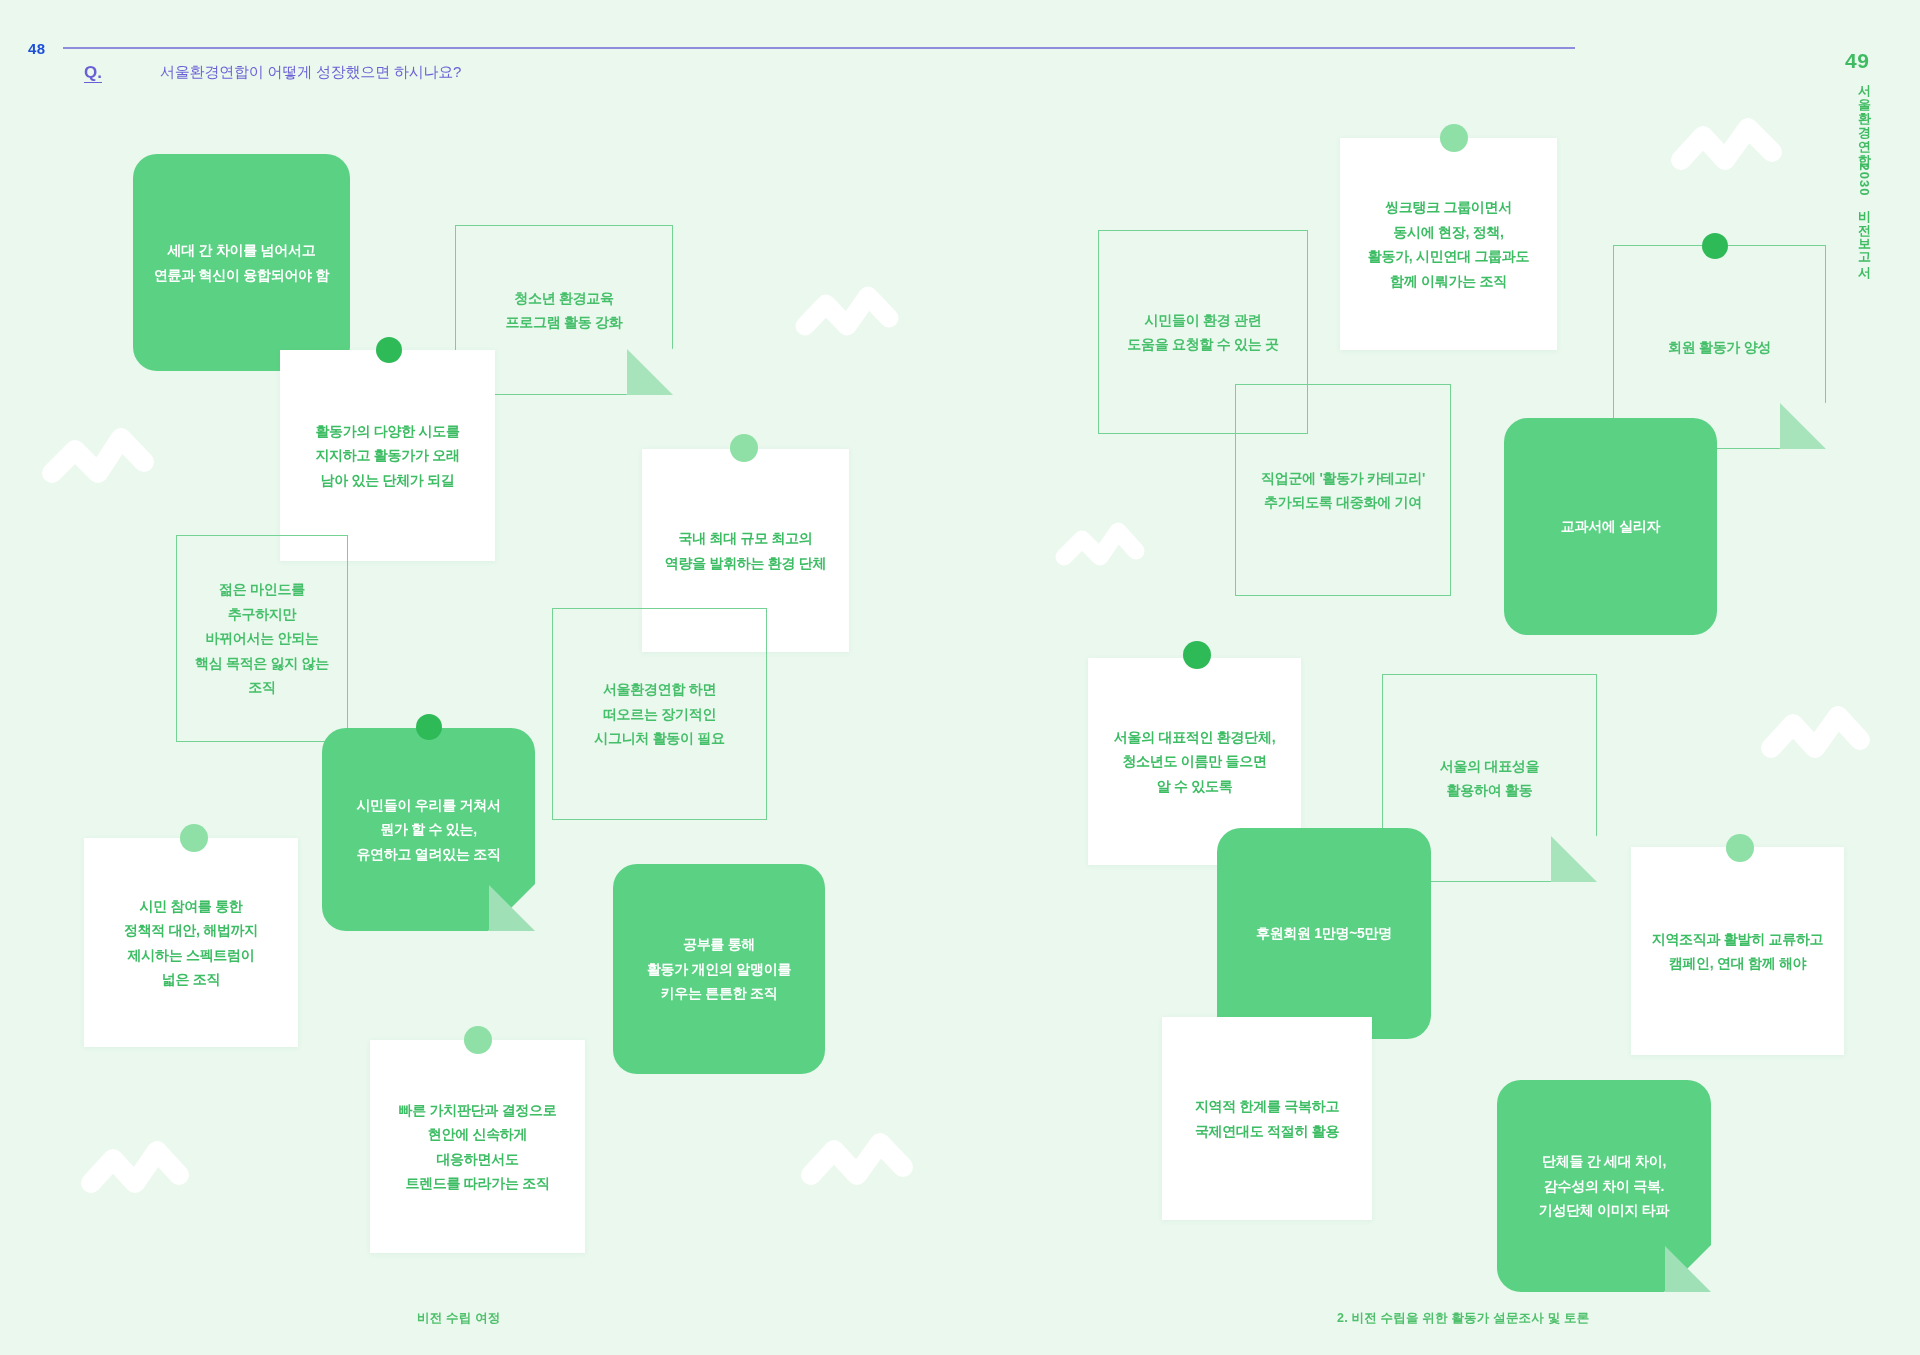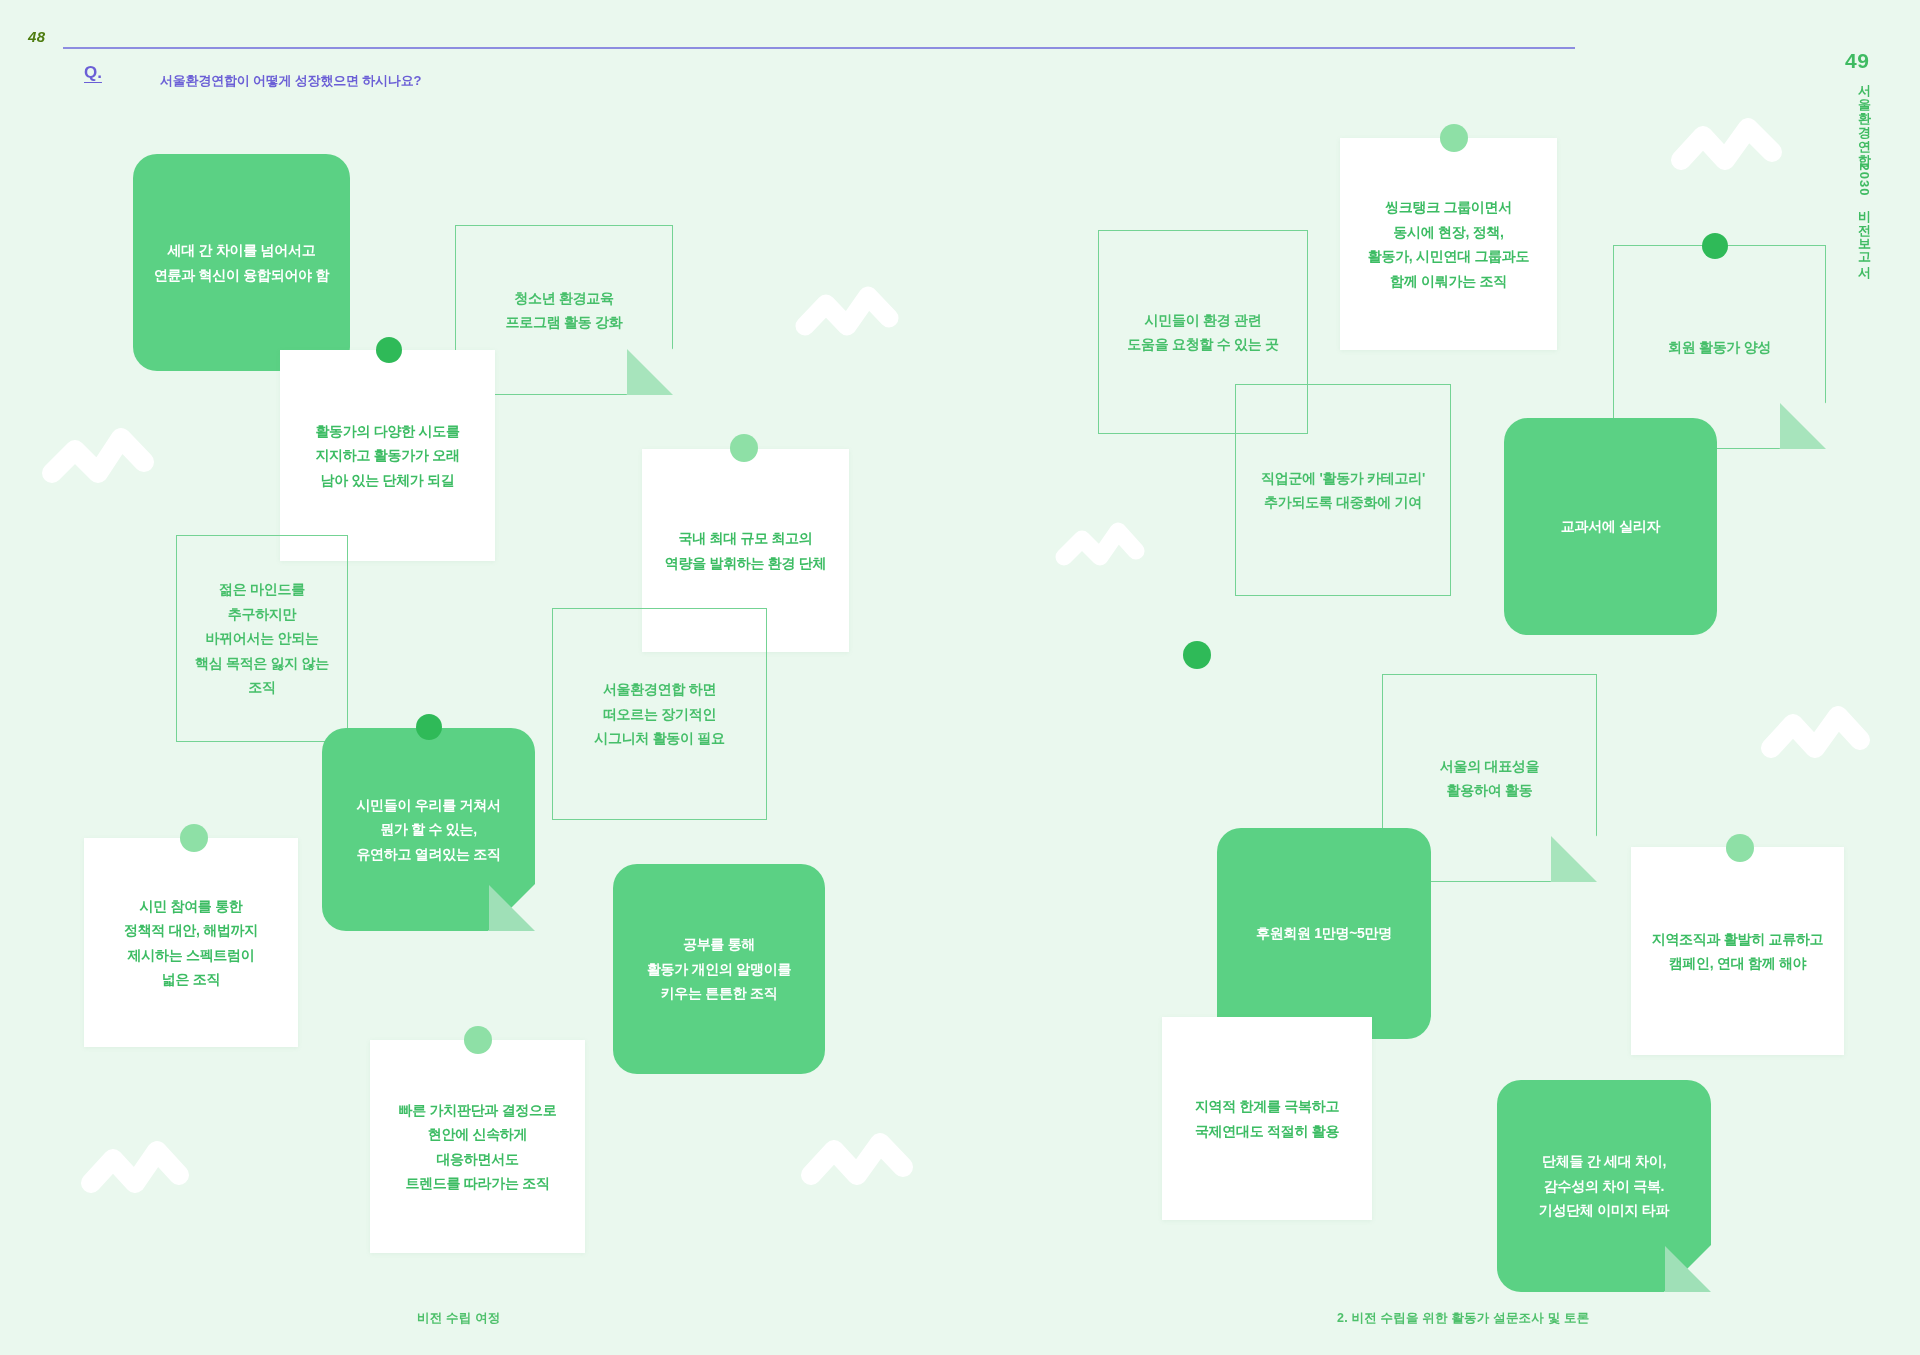--- a/index.html
+++ b/index.html
@@ -20,24 +20,23 @@
   .zig svg { display: block; }
 
   
   #rule {
     position: absolute;
     left: 63px; top: 47px;
     width: 1512px; height: 2px;
     background: #8d8de0;
   }
   #pageno-left {
-    position: absolute; left: 28px; top: 28px;
-    font-size: 15px; font-weight: 700; color: #4d7c0f;
+    position: absolute; left: 28px; top: 40px;
+    font-size: 15px; font-weight: 700; color: #1d4ed8;
     letter-spacing: .5px;
-    font-style: italic;
   }
   #pageno-right {
     position: absolute; left: 1845px; top: 49px;
     font-size: 21px; font-weight: 700; color: #3fbb62;
     letter-spacing: .5px;
   }
   #vertical-title {
     position: absolute;
     left: 1855px; top: 75px;
     font-size: 13px; font-weight: 700; color: #3fbb62;
@@ -46,22 +45,22 @@
     text-orientation: mixed;
     white-space: nowrap;
   }
   #q-mark {
     position: absolute; left: 84px; top: 63px;
     font-size: 17px; font-weight: 700; color: #6b5fd6;
     text-decoration: underline;
     text-underline-offset: 4px;
   }
   #q-text {
-    position: absolute; left: 160px; top: 72px;
-    font-size: 13px; font-weight: 700; color: #6b5fd6;
+    position: absolute; left: 160px; top: 63px;
+    font-size: 15px; font-weight: 400; color: #6b5fd6;
     letter-spacing: -0.2px;
   }
 
   
   .footer {
     position: absolute;
     font-size: 12.5px; font-weight: 700; color: #4ec06b;
     letter-spacing: .2px;
     white-space: nowrap;
   }
@@ -278,20 +277,25 @@
 
   <div class="note outline" style="left:1235px; top:384px; width:216px; height:212px;">
     <span class="txt" style="white-space:pre-line">직업군에 '활동가 카테고리'
 추가되도록 대중화에 기여</span>
   </div>
 
   <div class="note solid" style="left:1504px; top:418px; width:213px; height:217px;">
     <span class="txt" style="white-space:pre-line">교과서에 실리자</span>
   </div>
 
+  <div class="note white" style="left:1088px; top:658px; width:213px; height:207px;">
+    <span class="txt" style="white-space:pre-line">서울의 대표적인 환경단체,
+청소년도 이름만 들으면
+알 수 있도록</span>
+  </div>
   <div class="pin dark" style="left:1183px; top:641px; width:28px; height:28px;"></div>
 
   <div class="note outline fold-out" style="left:1382px; top:674px; width:215px; height:208px;">
     <span class="txt" style="white-space:pre-line">서울의 대표성을
 활용하여 활동</span>
   </div>
 
   <div class="note solid" style="left:1217px; top:828px; width:214px; height:211px;">
     <span class="txt" style="white-space:pre-line">후원회원 1만명~5만명</span>
   </div>

